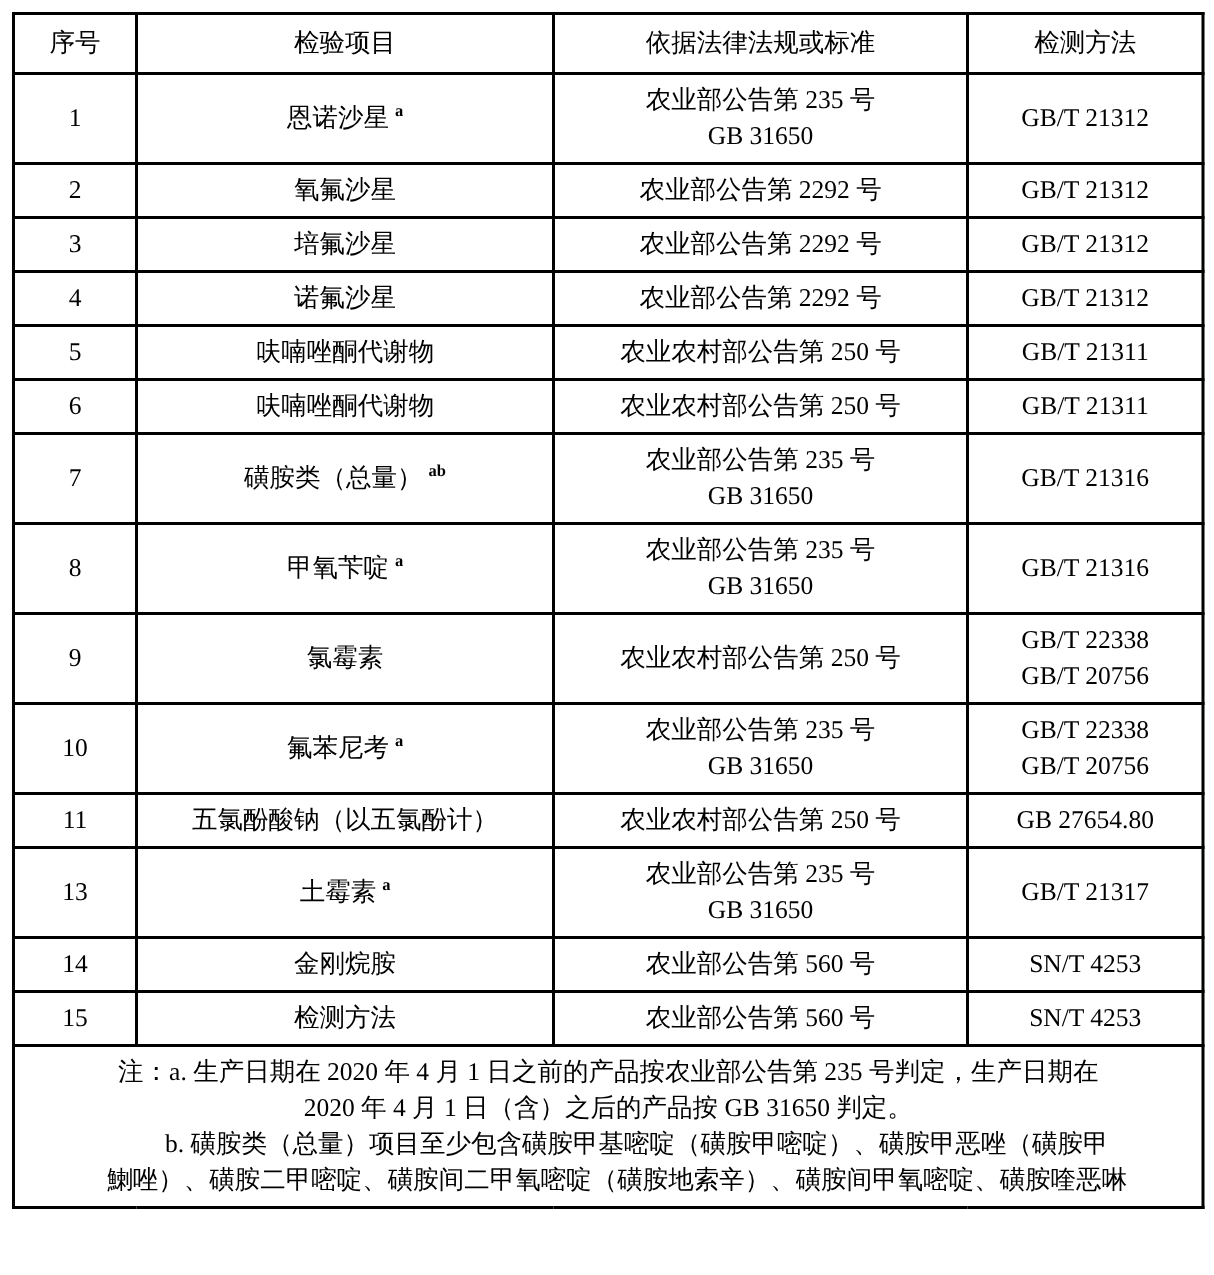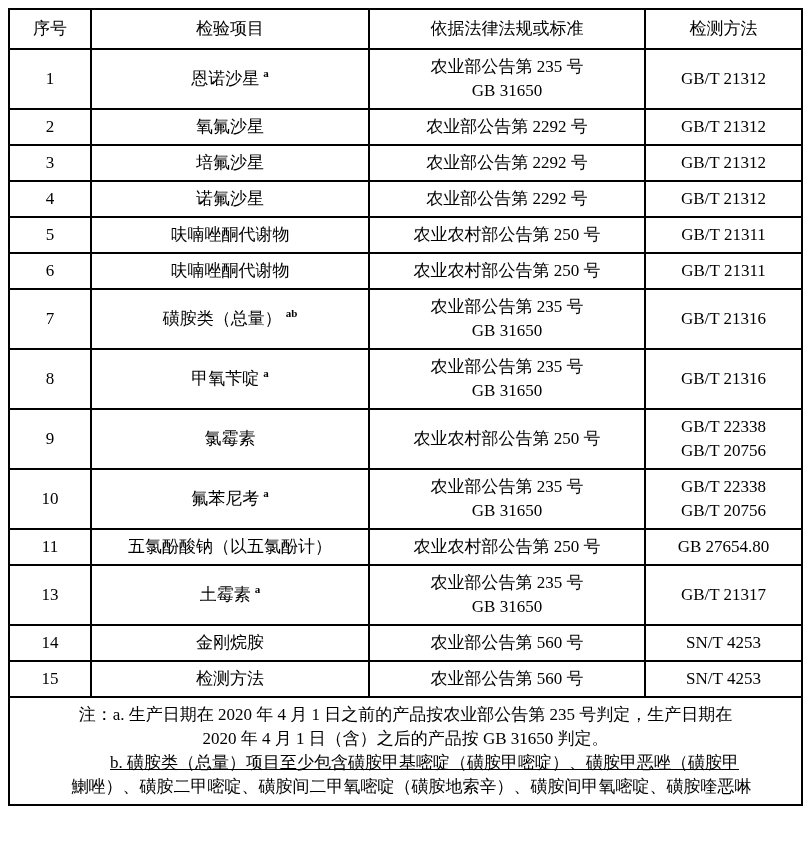--- a/index.html
+++ b/index.html
@@ -47,21 +47,21 @@
     margin-left: 4px;
     line-height: 0;
   }
   td.note-cell {
     text-align: left;
     padding: 4px 6px 6px 6px;
     line-height: 23px;
   }
   .note-line { display: block; white-space: nowrap; }
   .note-line.indent-1 { padding-left: 12px; }
-  .note-line.indent-2 { padding-left: 38px; text-decoration: underline; }
+  .note-line.indent-2 { padding-left: 38px; }
 </style>
 </head>
 <body>
 
 <div class="page">
   <table class="doc-table">
     <colgroup>
       <col class="c-no">
         <col class="c-item">
         <col class="c-basis">

